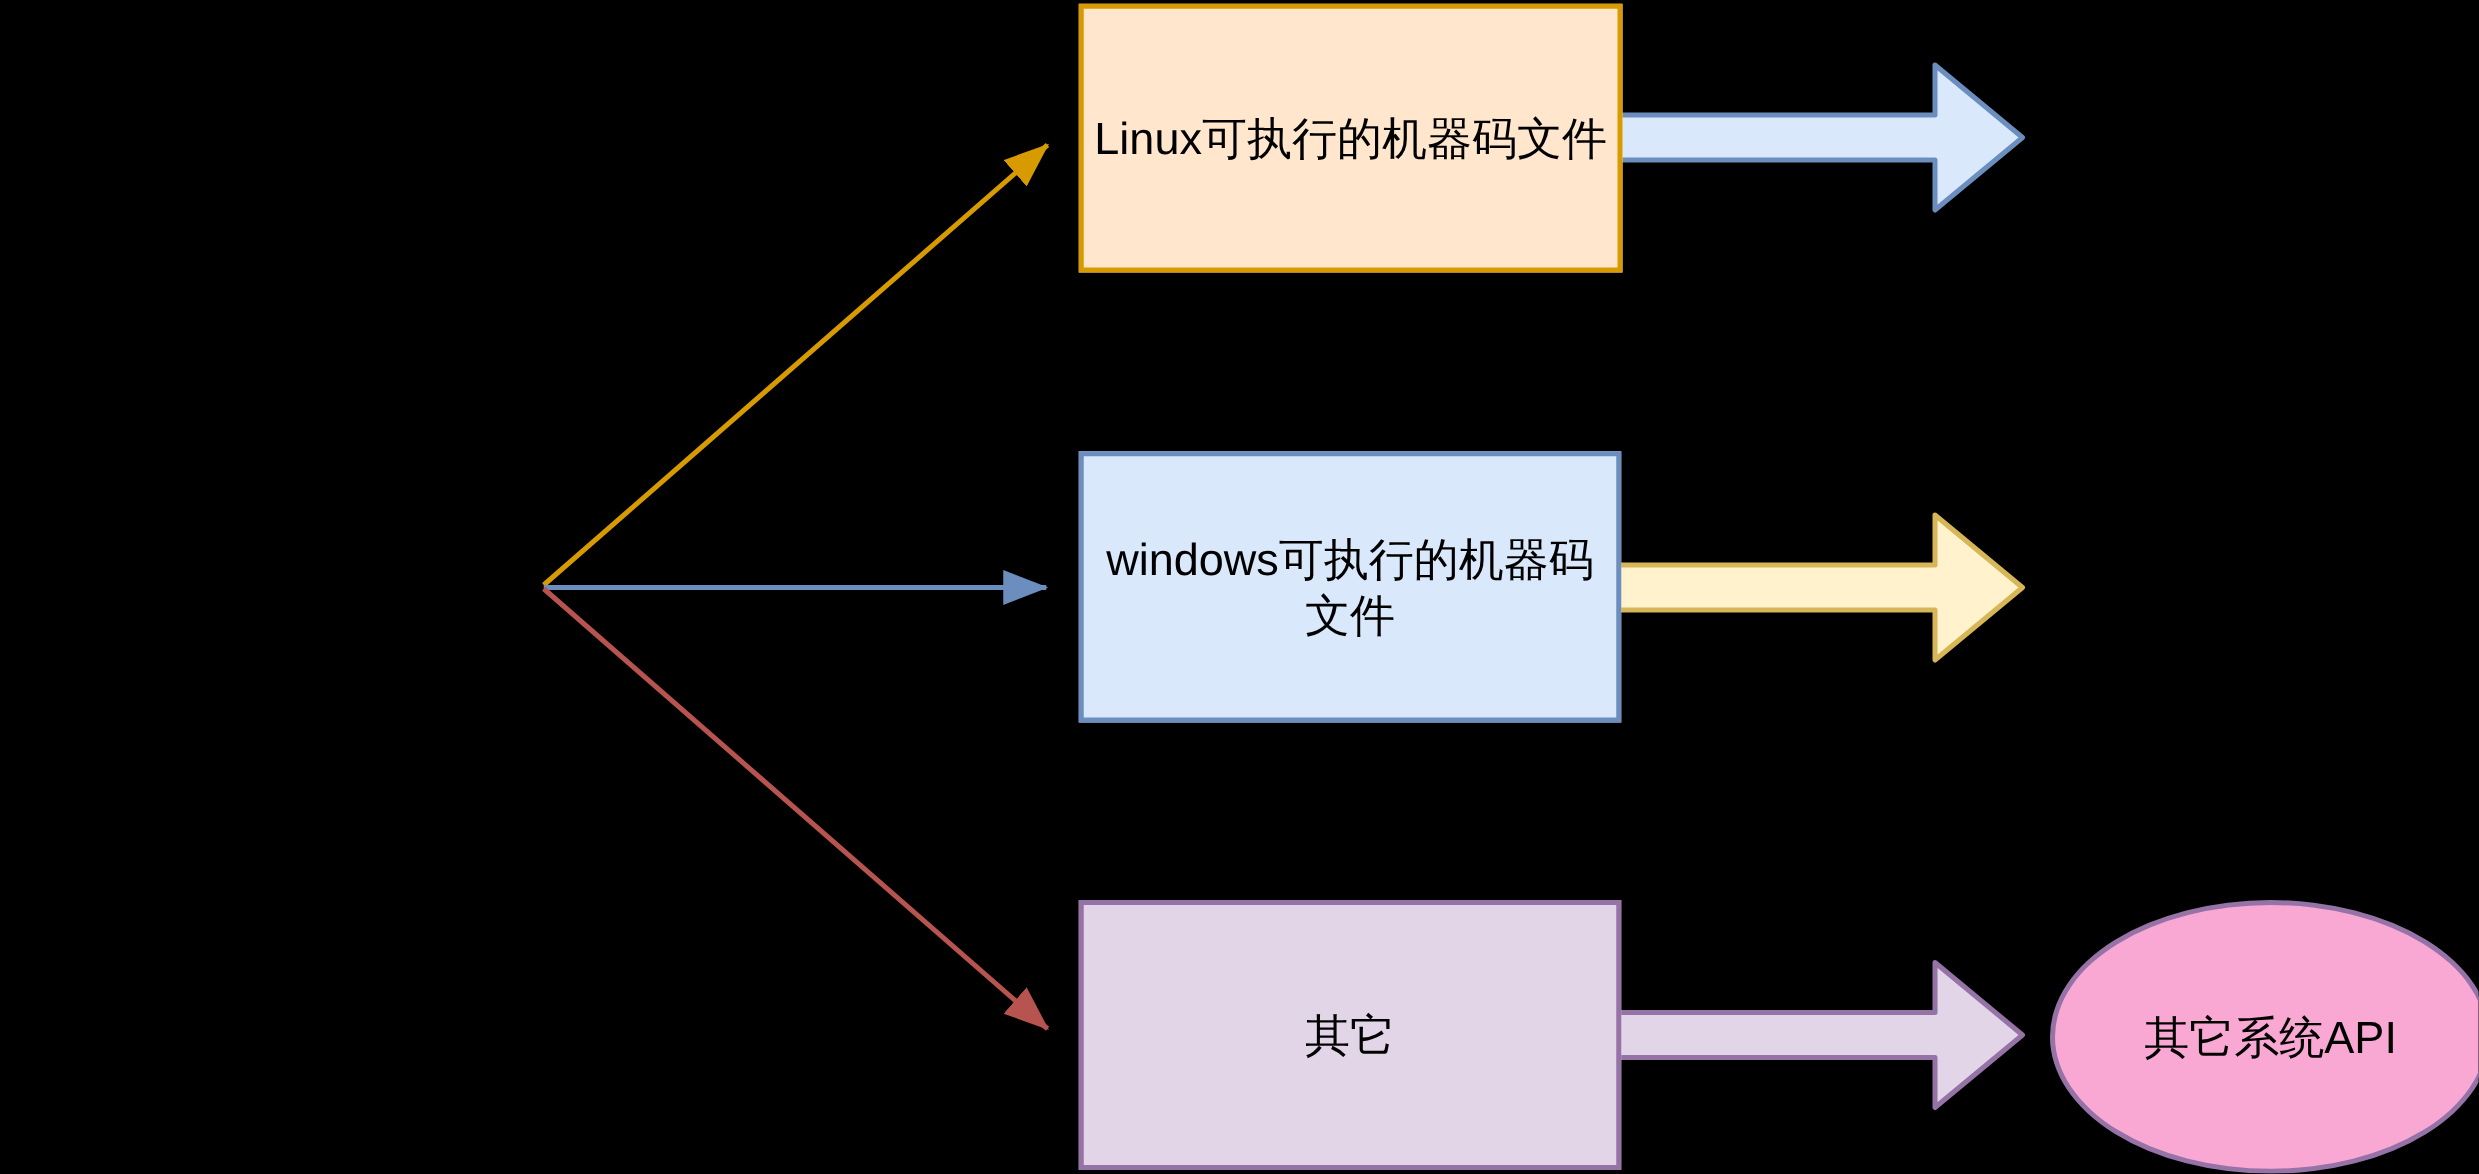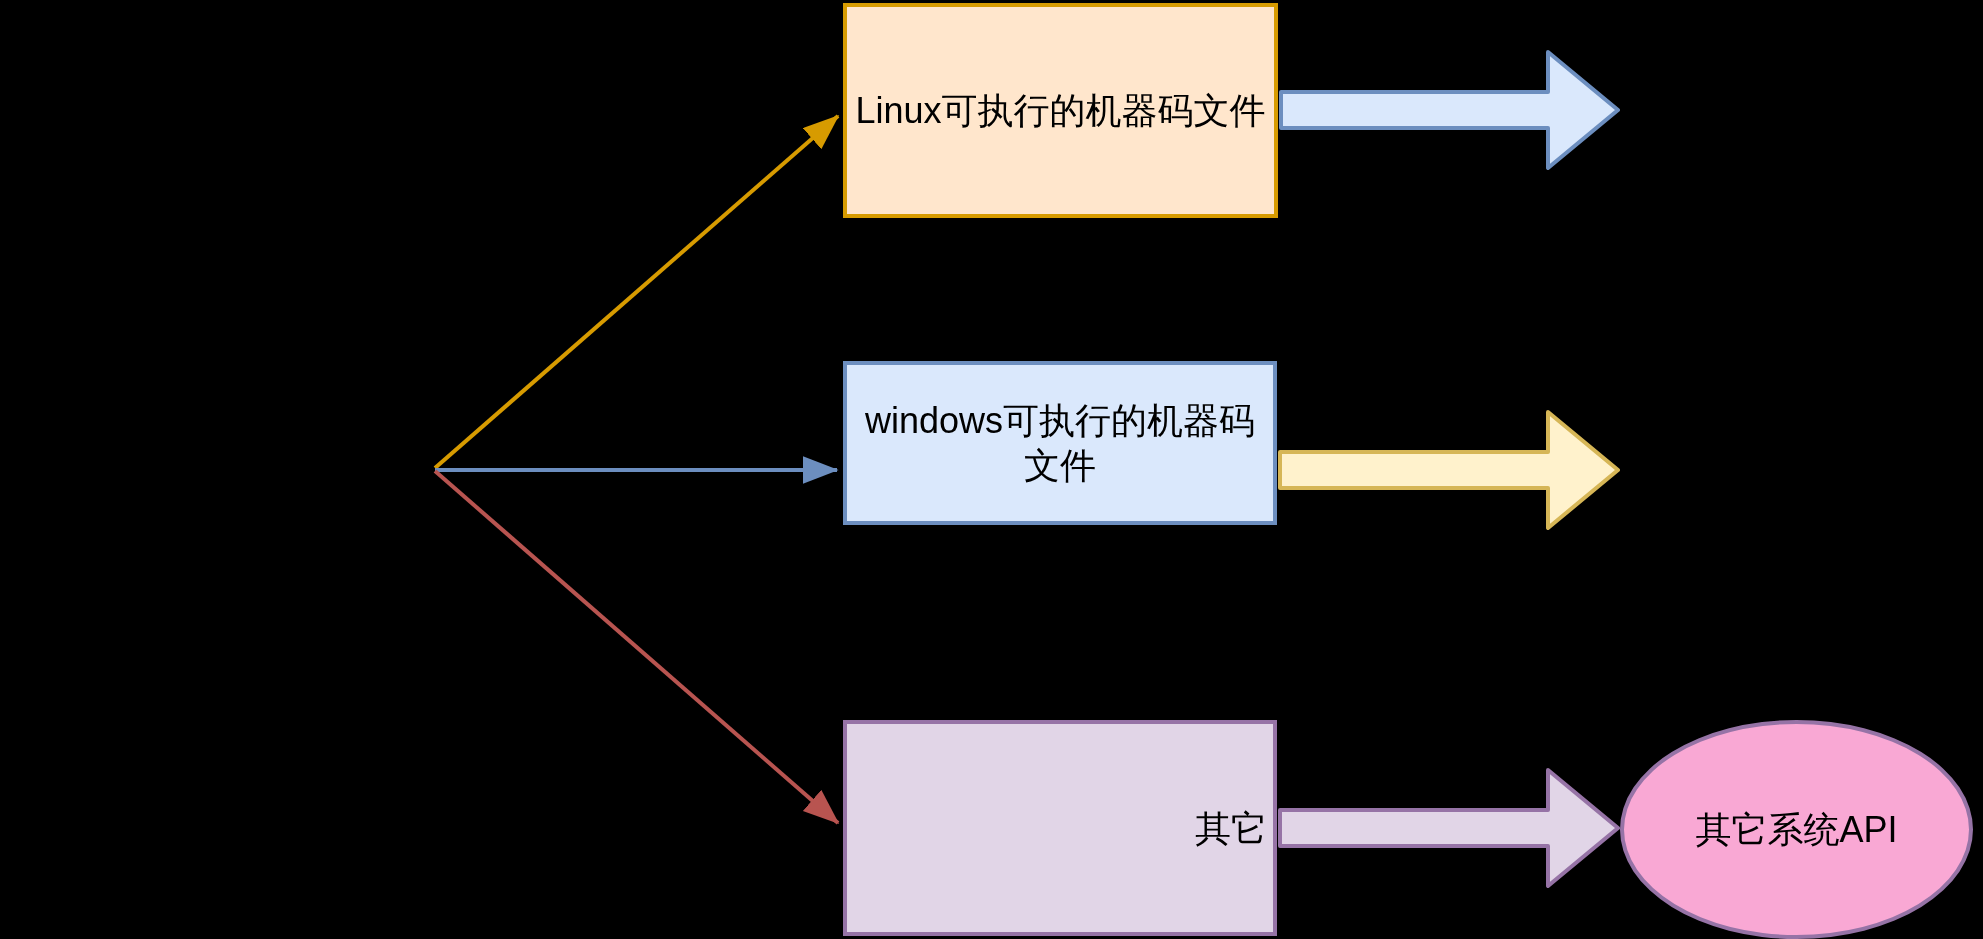--- a/index.html
+++ b/index.html
@@ -25,34 +25,35 @@
     position: absolute;
     box-sizing: border-box;
     display: flex;
     align-items: center;
     justify-content: center;
     text-align: center;
     color: #000;
     font-size: 36px;
     line-height: 1.25;
     padding: 0 6px;
+    margin-left: 20px;
   }
   .rect-node {
     border: 4px solid transparent;
   }
   .ellipse-node {
     border: 4px solid transparent;
     border-radius: 50%;
   }
   #source-node {
     left: 2px; top: 362px; width: 431px; height: 214px;
     font-size: 37px;
   }
   #linux-box-node    { left: 843px; top: 3px;   width: 435px; height: 215px; }
-  #windows-box-node  { left: 843px; top: 361px; width: 434px; height: 164px; }
+  #windows-box-node  { left: 843px; top: 361px; width: 434px; height: 217px; }
   #other-box-node    { left: 843px; top: 720px; width: 434px; height: 216px; }
   #linux-api-node    { left: 1620px; top: 2px;   width: 356px; height: 213px; }
   #windows-api-node  { left: 1622px; top: 362px; width: 350px; height: 218px; }
   #other-api-node    { left: 1620px; top: 720px; width: 353px; height: 219px; }
 </style>
 </head>
 <body>
 
 <div id="canvas" style="background-color: rgb(0, 0, 0);">
 
@@ -80,21 +81,21 @@
 
 
   <div id="linux-box-node" class="node rect-node" style="background-color: rgb(255, 230, 204); border-color: rgb(215, 155, 0);">
     <span>Linux可执行的机器码文件</span>
   </div>
 
   <div id="windows-box-node" class="node rect-node" style="background-color: rgb(218, 232, 252); border-color: rgb(108, 142, 191);">
     <span>windows可执行的机器码文件</span>
   </div>
 
-  <div id="other-box-node" class="node rect-node" style="background-color: rgb(225, 213, 231); border-color: rgb(150, 115, 166); justify-content: flex-end;">
+  <div id="other-box-node" class="node rect-node" style="background-color: rgb(225, 213, 231); border-color: rgb(150, 115, 166);">
     <span>其它</span>
   </div>
 
 
 
   <div id="other-api-node" class="node ellipse-node" style="background-color: #f9a8d4; border-color: rgb(150, 115, 166);">
     <span>其它系统API</span>
   </div>
 
 </div>

